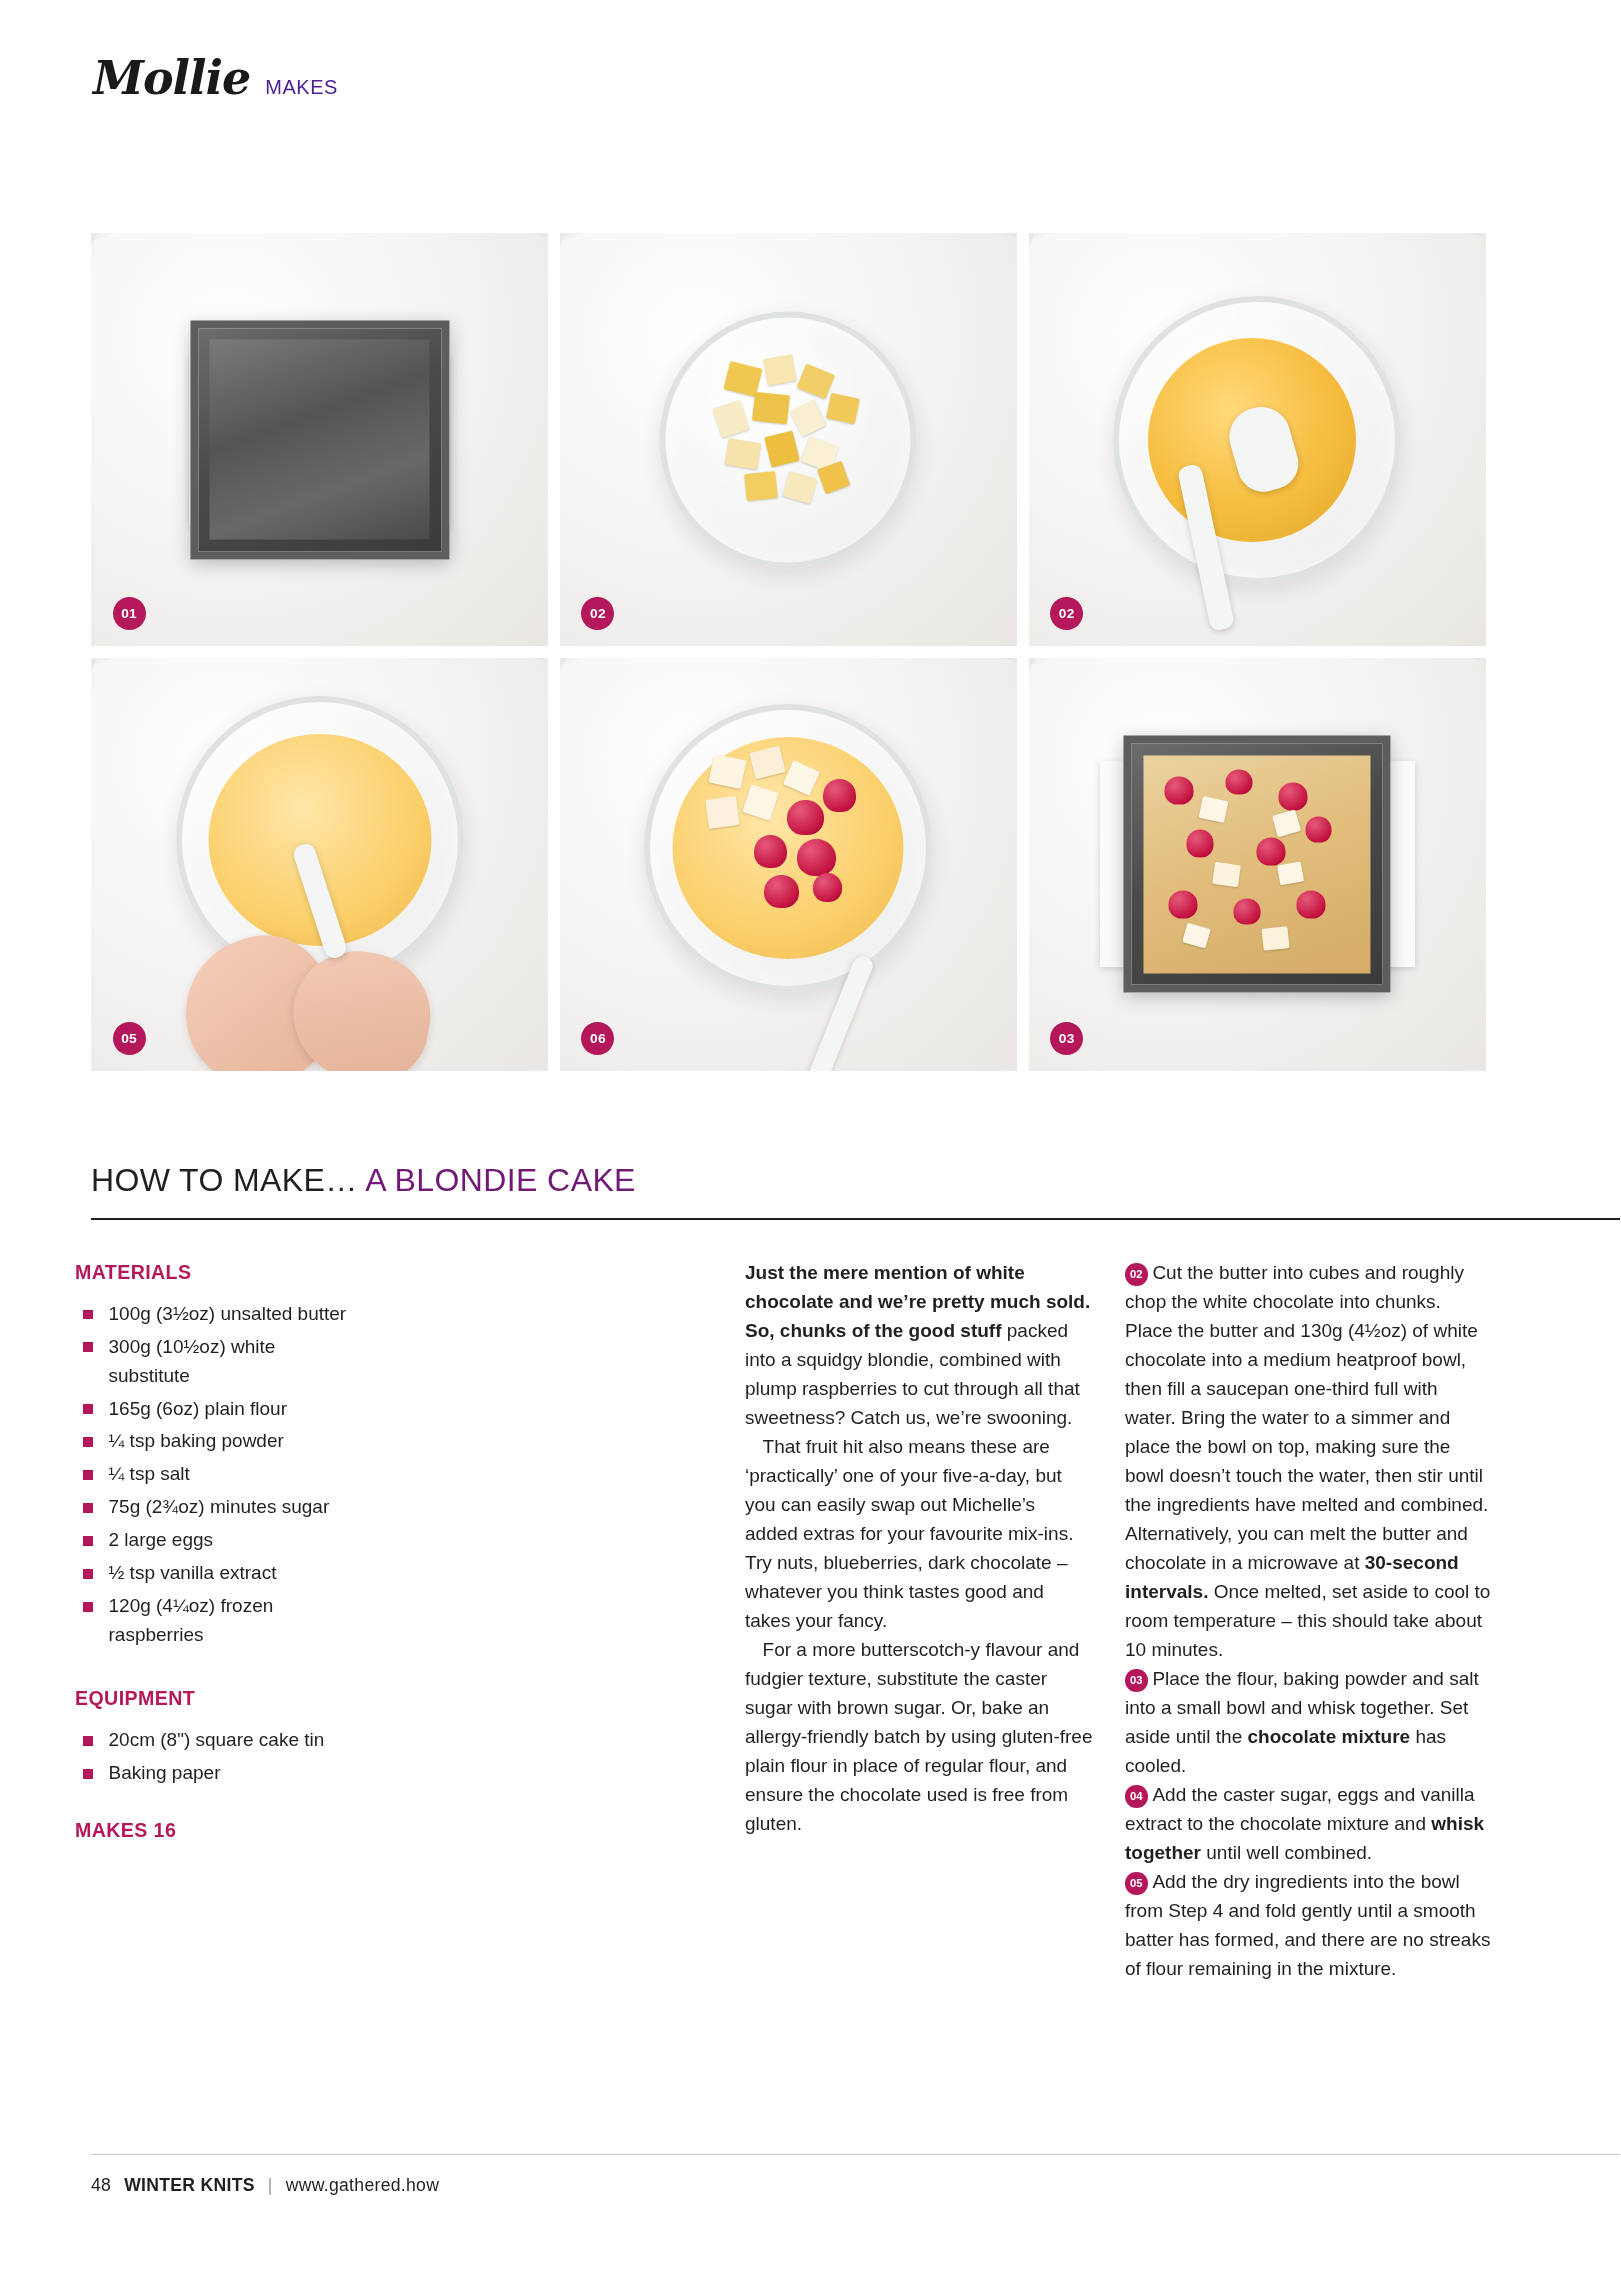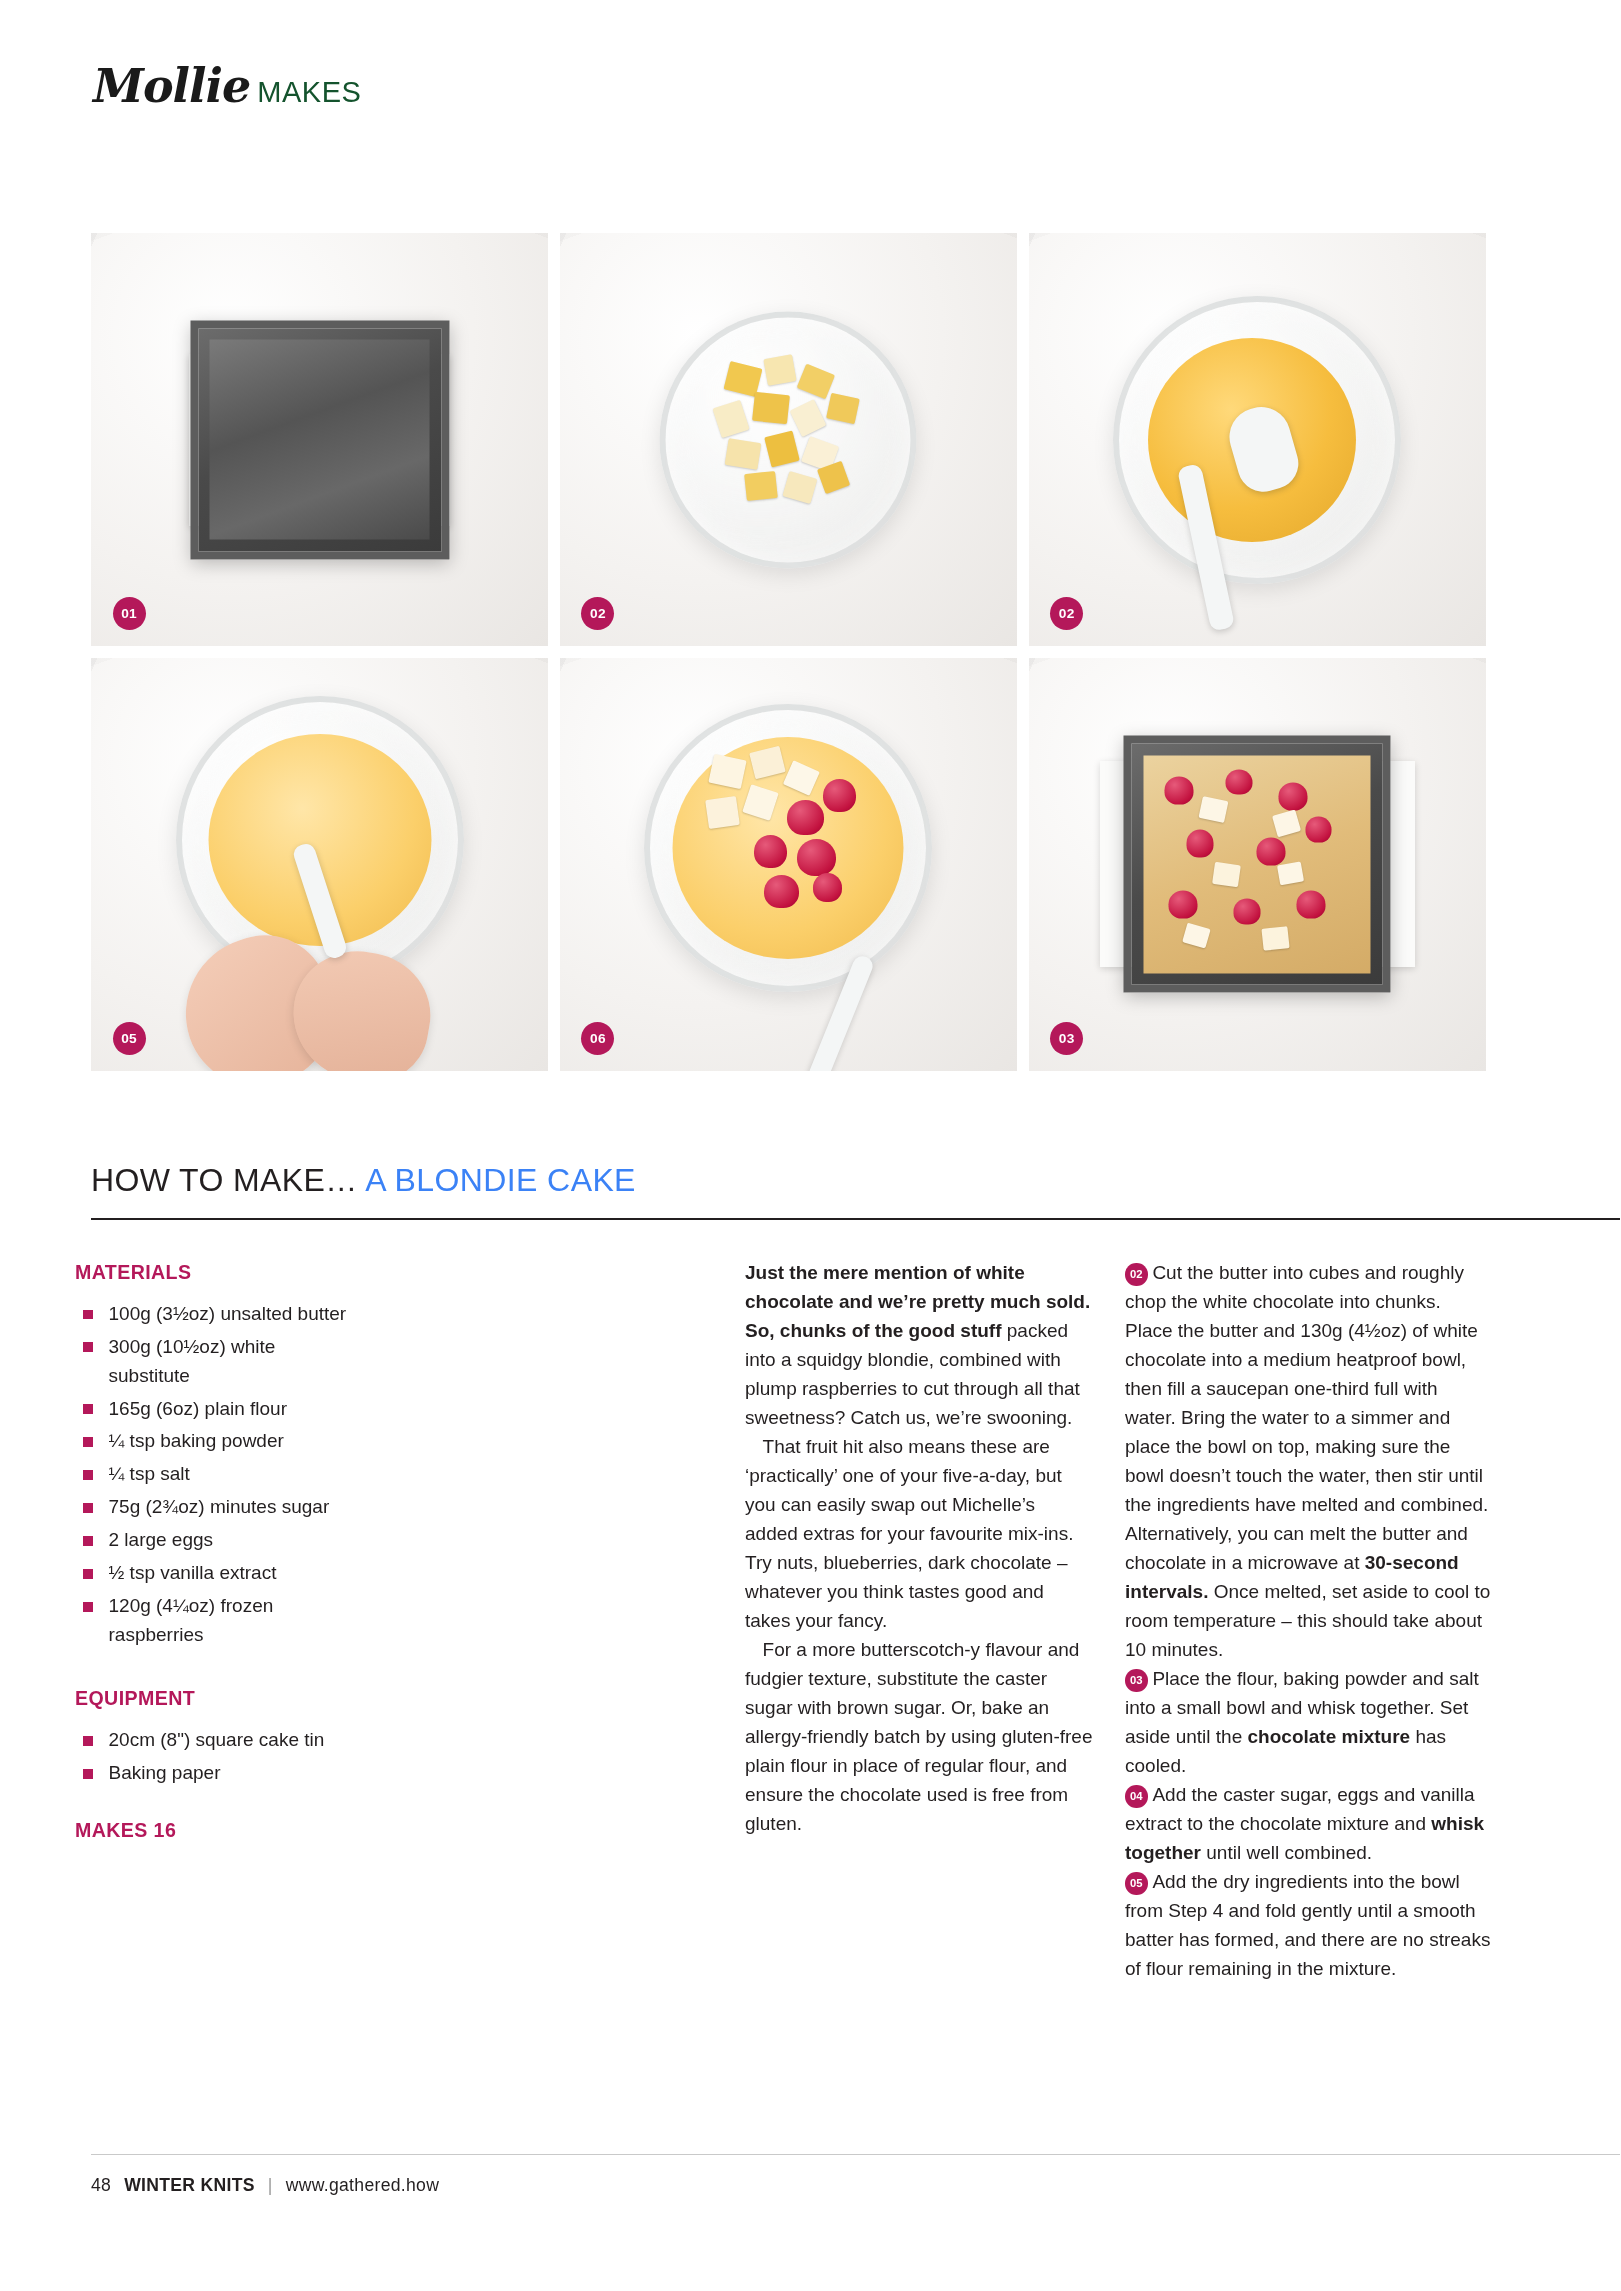--- a/index.html
+++ b/index.html
@@ -35,24 +35,24 @@
     font-family: "DejaVu Serif", serif;
     font-style: italic;
     font-size: 46px;
     font-weight: 700;
     letter-spacing: -1px;
     color: #1a1a1a;
     line-height: 1;
   }
   .masthead .makes {
     font-family: "Liberation Sans", sans-serif;
-    font-size: 29px;
+    font-size: 20px;
     letter-spacing: 0.5px;
-    color: #14532d;
-    margin-left: 7px;
+    color: #4c1d95;
+    margin-left: 15px;
     font-weight: 400;
   }
 
   
   .photo-grid {
     position: absolute;
     left: 91px;
     top: 233px;
     width: 1529px;
     display: grid;
@@ -170,21 +170,21 @@
   .section-title {
     position: absolute;
     left: 91px;
     top: 1162px;
     font-size: 32px;
     letter-spacing: 0.4px;
     color: #231f20;
     font-weight: 400;
     white-space: nowrap;
   }
-  .section-title .accent { color: #3b82f6; margin-top: 26px; }
+  .section-title .accent { color: #701a75; margin-top: 26px; }
   .rule {
     position: absolute;
     left: 91px;
     top: 1218px;
     width: 1529px;
     height: 2px;
     background: #231f20;
   }
 
   

